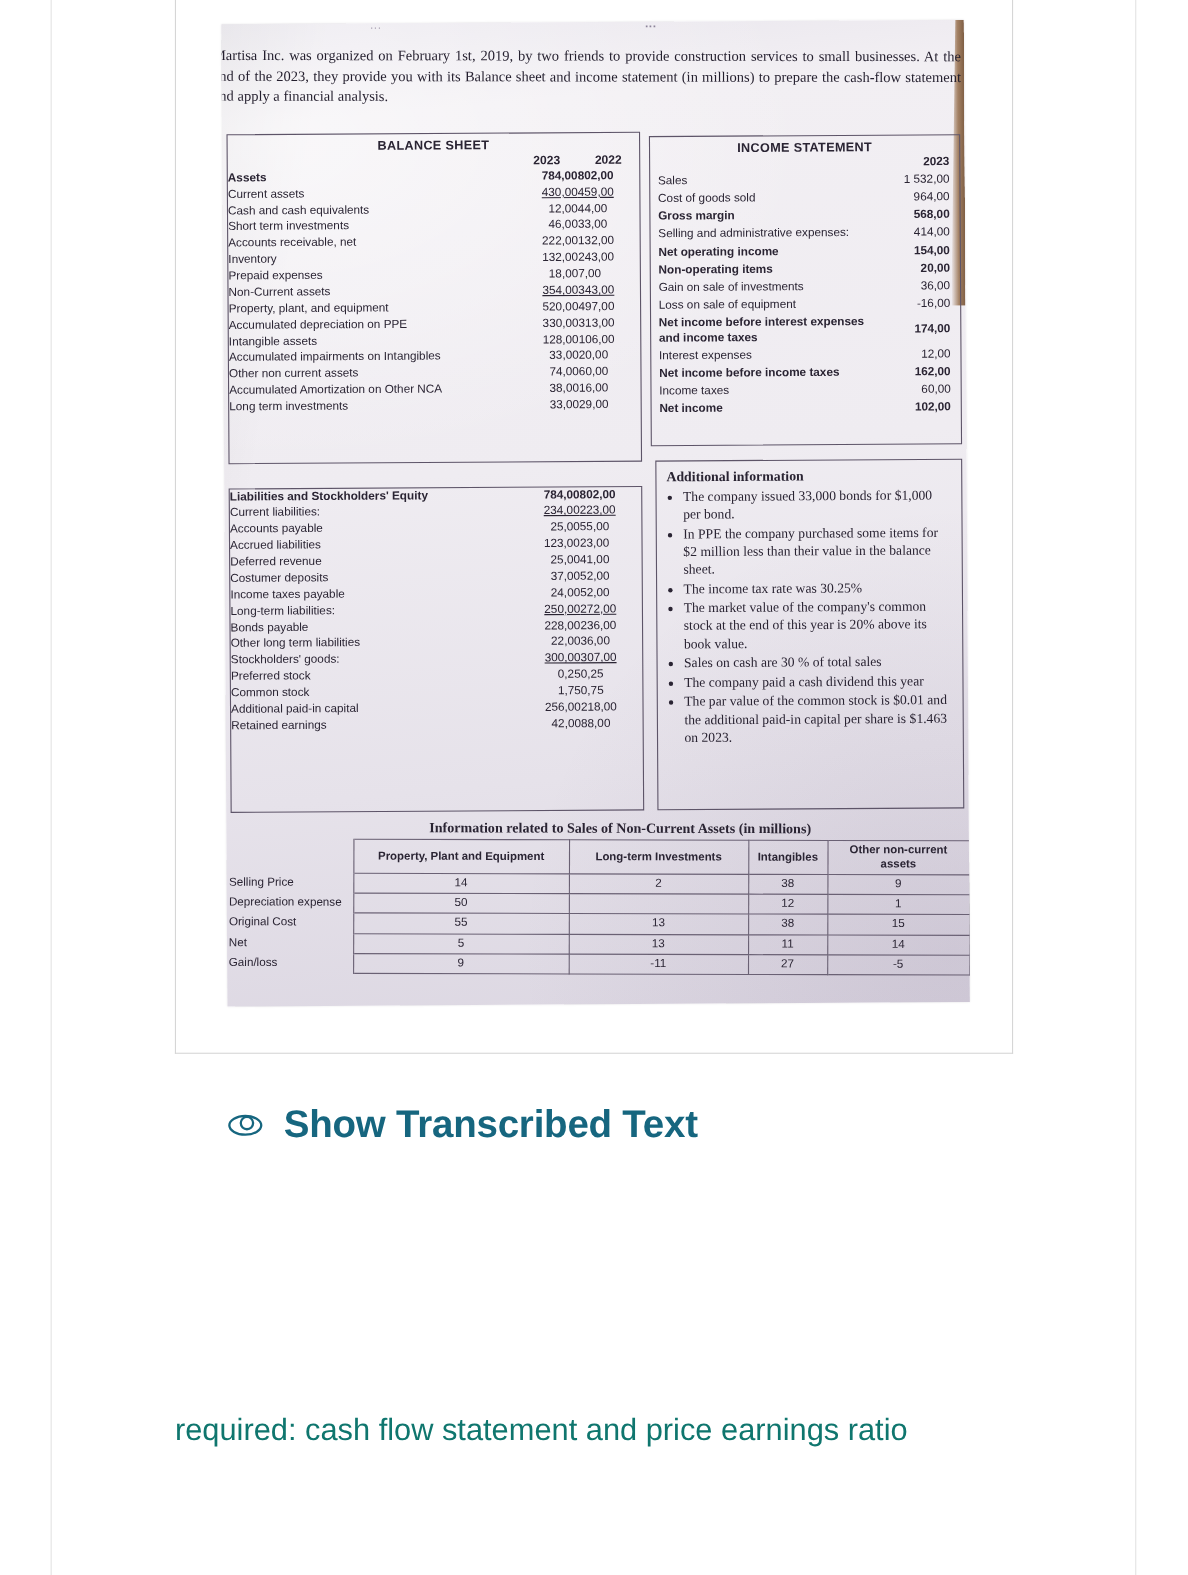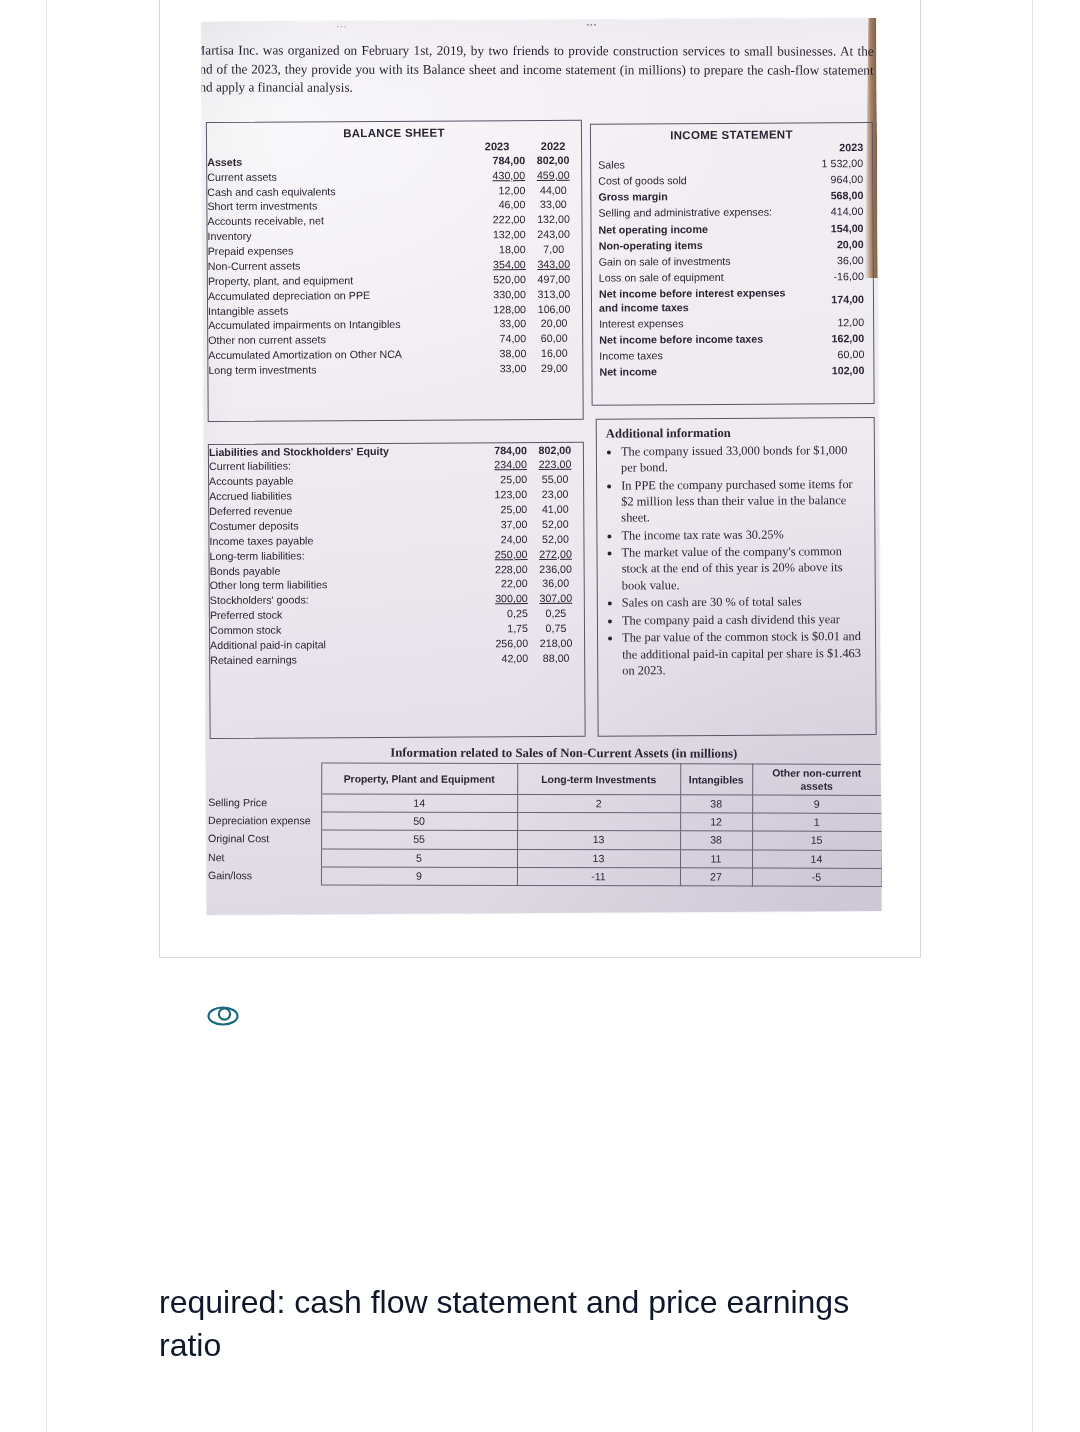--- a/index.html
+++ b/index.html
@@ -124,21 +124,21 @@
 
   
   table.fin {
     width: 100%;
     border-collapse: collapse;
     font-size: 10.7px;
   }
   table.fin td { padding: 0.6px 0; vertical-align: bottom; line-height: 1.28; }
   td.lbl  { padding-left: 9px; }
   td.num  { text-align: right; width: 56px; white-space: nowrap; padding-right: 4px; }
-  td.num2 { text-align: center; width: 56px; white-space: nowrap; padding-right: 7px; }
+  td.num2 { text-align: left; width: 56px; white-space: nowrap; padding-right: 7px; }
   .yr  { font-weight: bold; font-size: 11px; text-align: center !important; }
   .b   { font-weight: bold; }
   .ind1 { padding-left: 18px; }
   .ind2 { padding-left: 30px; }
   .ind3 { padding-left: 40px; }
   .u   { }
   .und-num { text-decoration: underline; }
 
   
   table.is { width: 100%; border-collapse: collapse; font-size: 10.7px; }
@@ -223,23 +223,23 @@
     font-weight: bold;
     letter-spacing: -0.2px;
   }
 
   
   .prompt {
     position: absolute;
     left: 159px;
     top: 1281px;
     width: 700px;
-    font-size: 32px;
+    font-size: 28px;
     line-height: 1.35;
-    color: #0f172a;
+    color: #0f766e;
     font-weight: 300;
   }
 </style>
 </head>
 <body>
 
 <div class="rail rail-left"></div>
 <div class="rail rail-right"></div>
 
 <div class="qcard">
@@ -567,15 +567,16 @@
   </div>
 </div>
 
 <div class="transcribe">
   <span class="eye-icon">
     <svg viewBox="0 0 34 26" width="34" height="26" aria-hidden="true">
       <ellipse cx="17" cy="13" rx="14.5" ry="8.5" fill="none" stroke="#16667f" stroke-width="2.1"></ellipse>
       <circle cx="18.5" cy="11" r="5.6" fill="none" stroke="#16667f" stroke-width="2.1"></circle>
     </svg>
   </span>
+  <span class="transcribe-label">Show Transcribed Text</span>
 </div>
 
 <div class="prompt">required: cash flow statement and price earnings ratio</div>
 
 </body></html>

